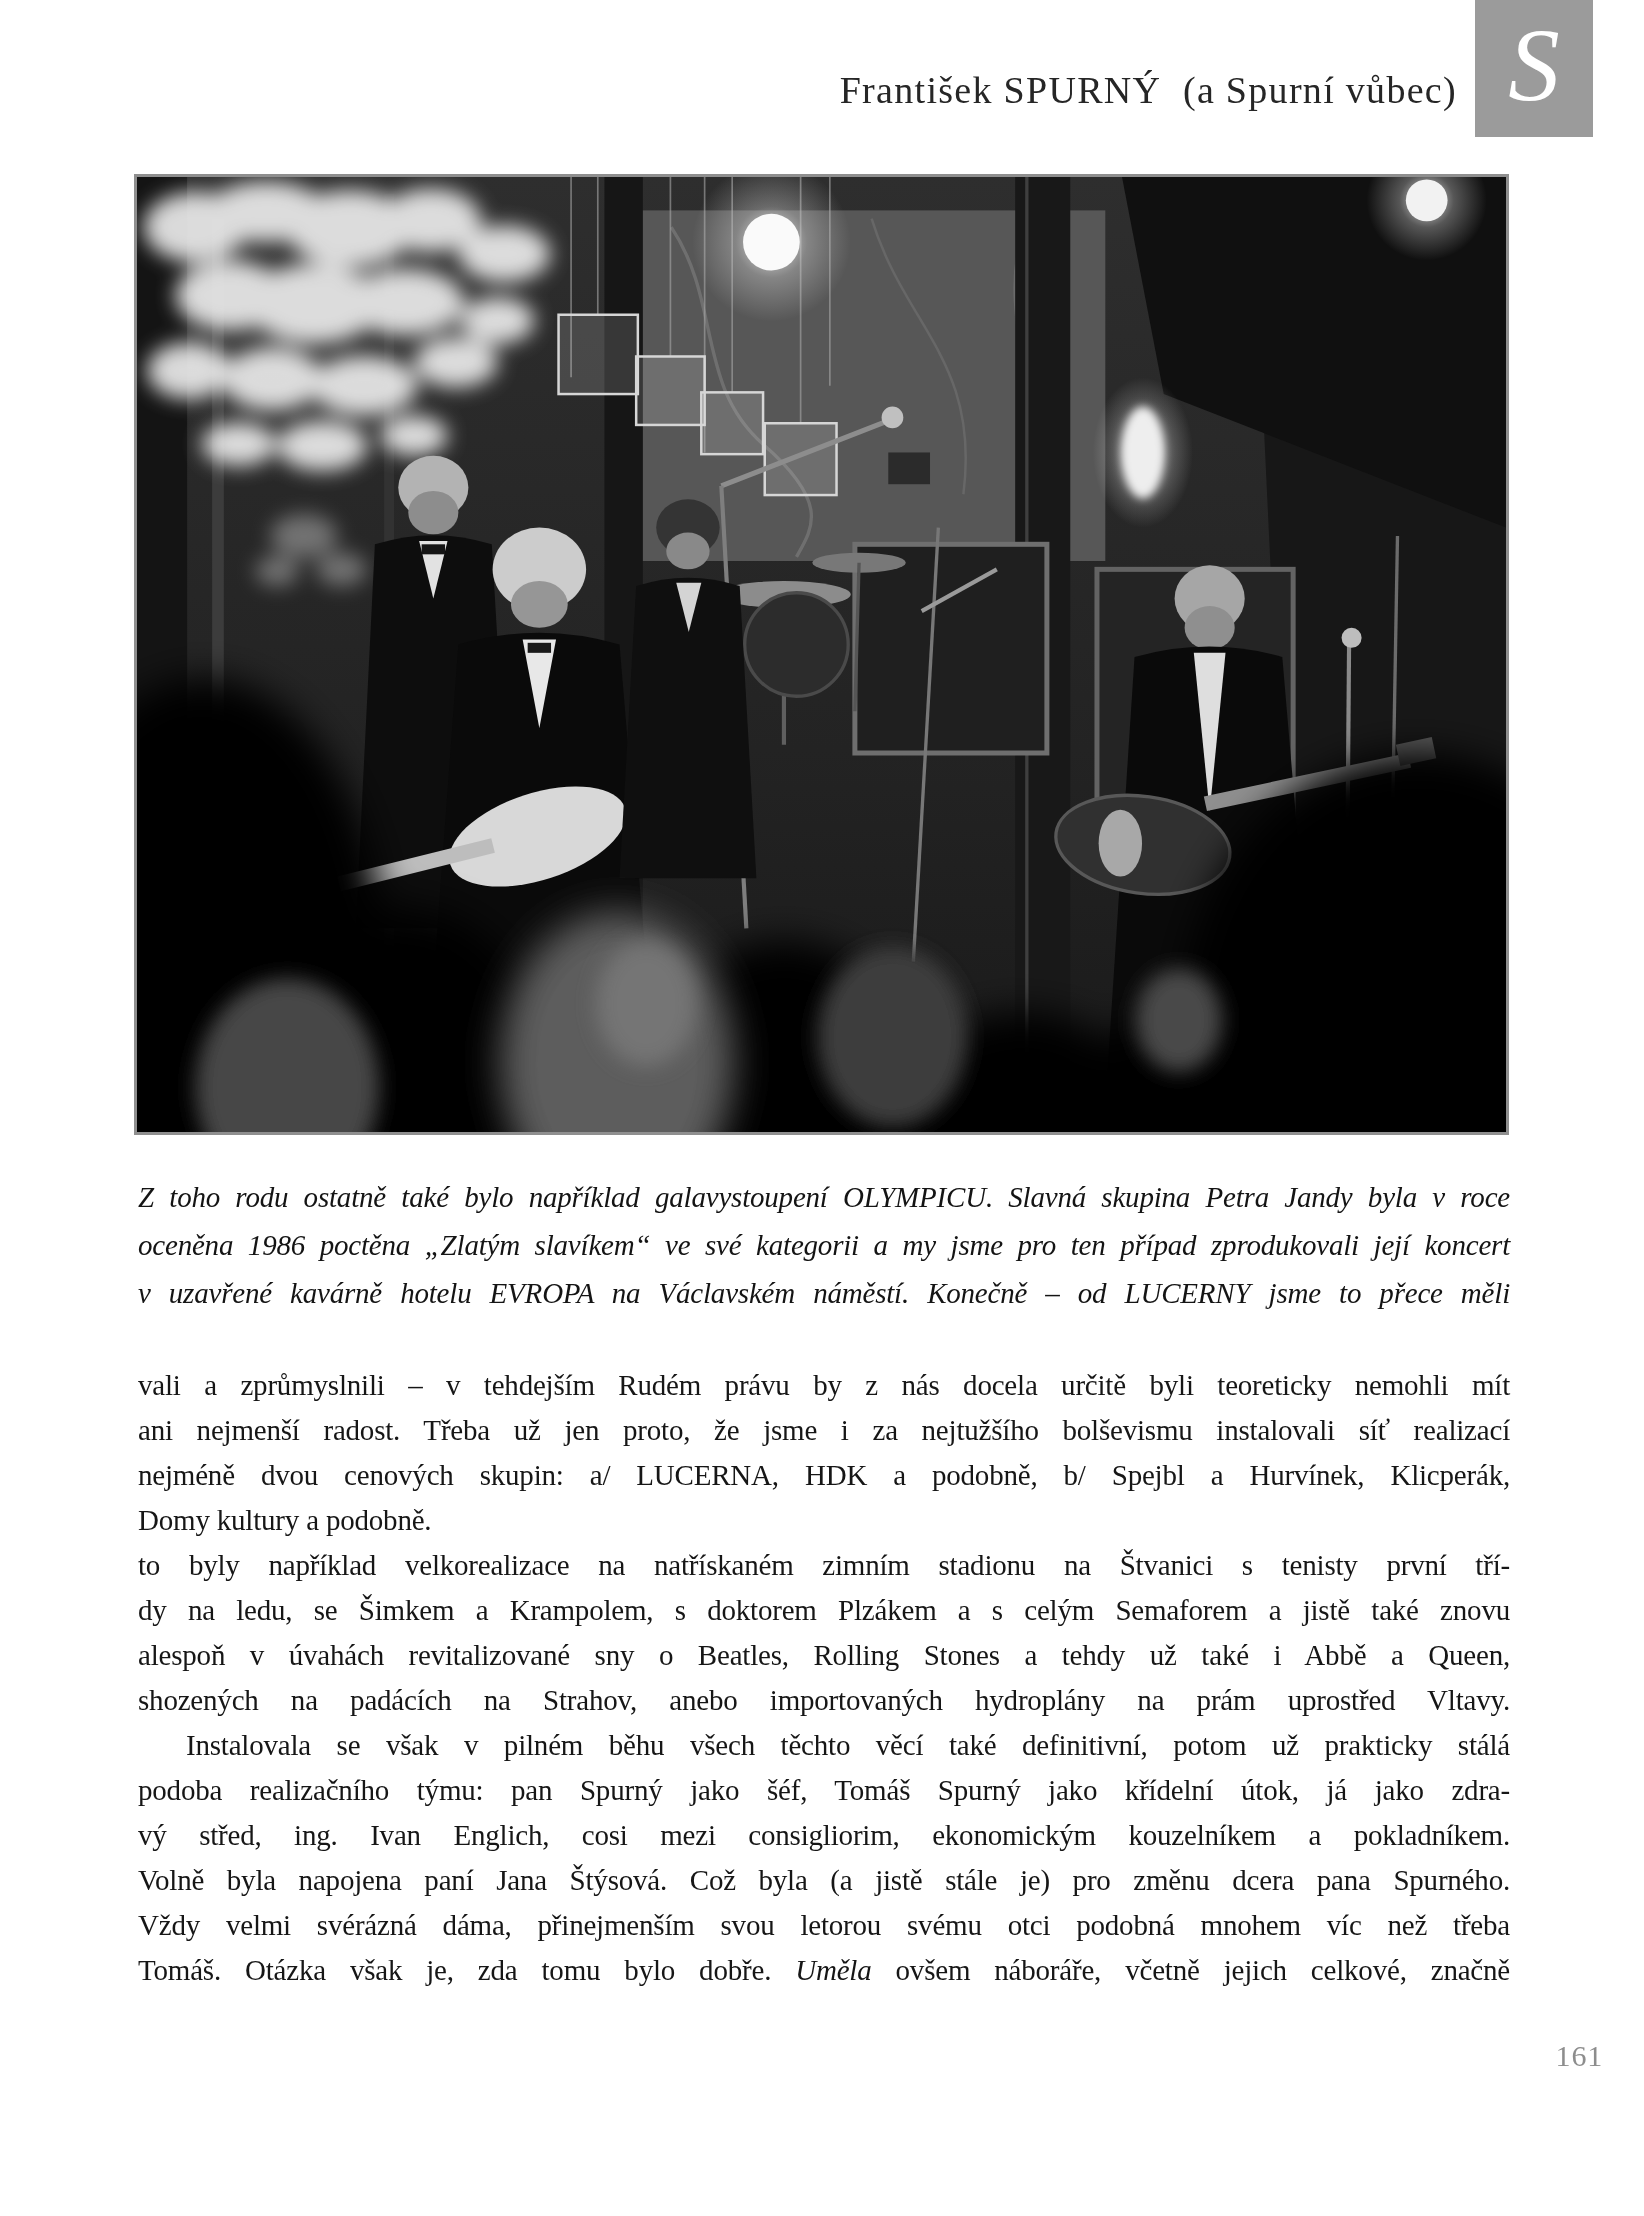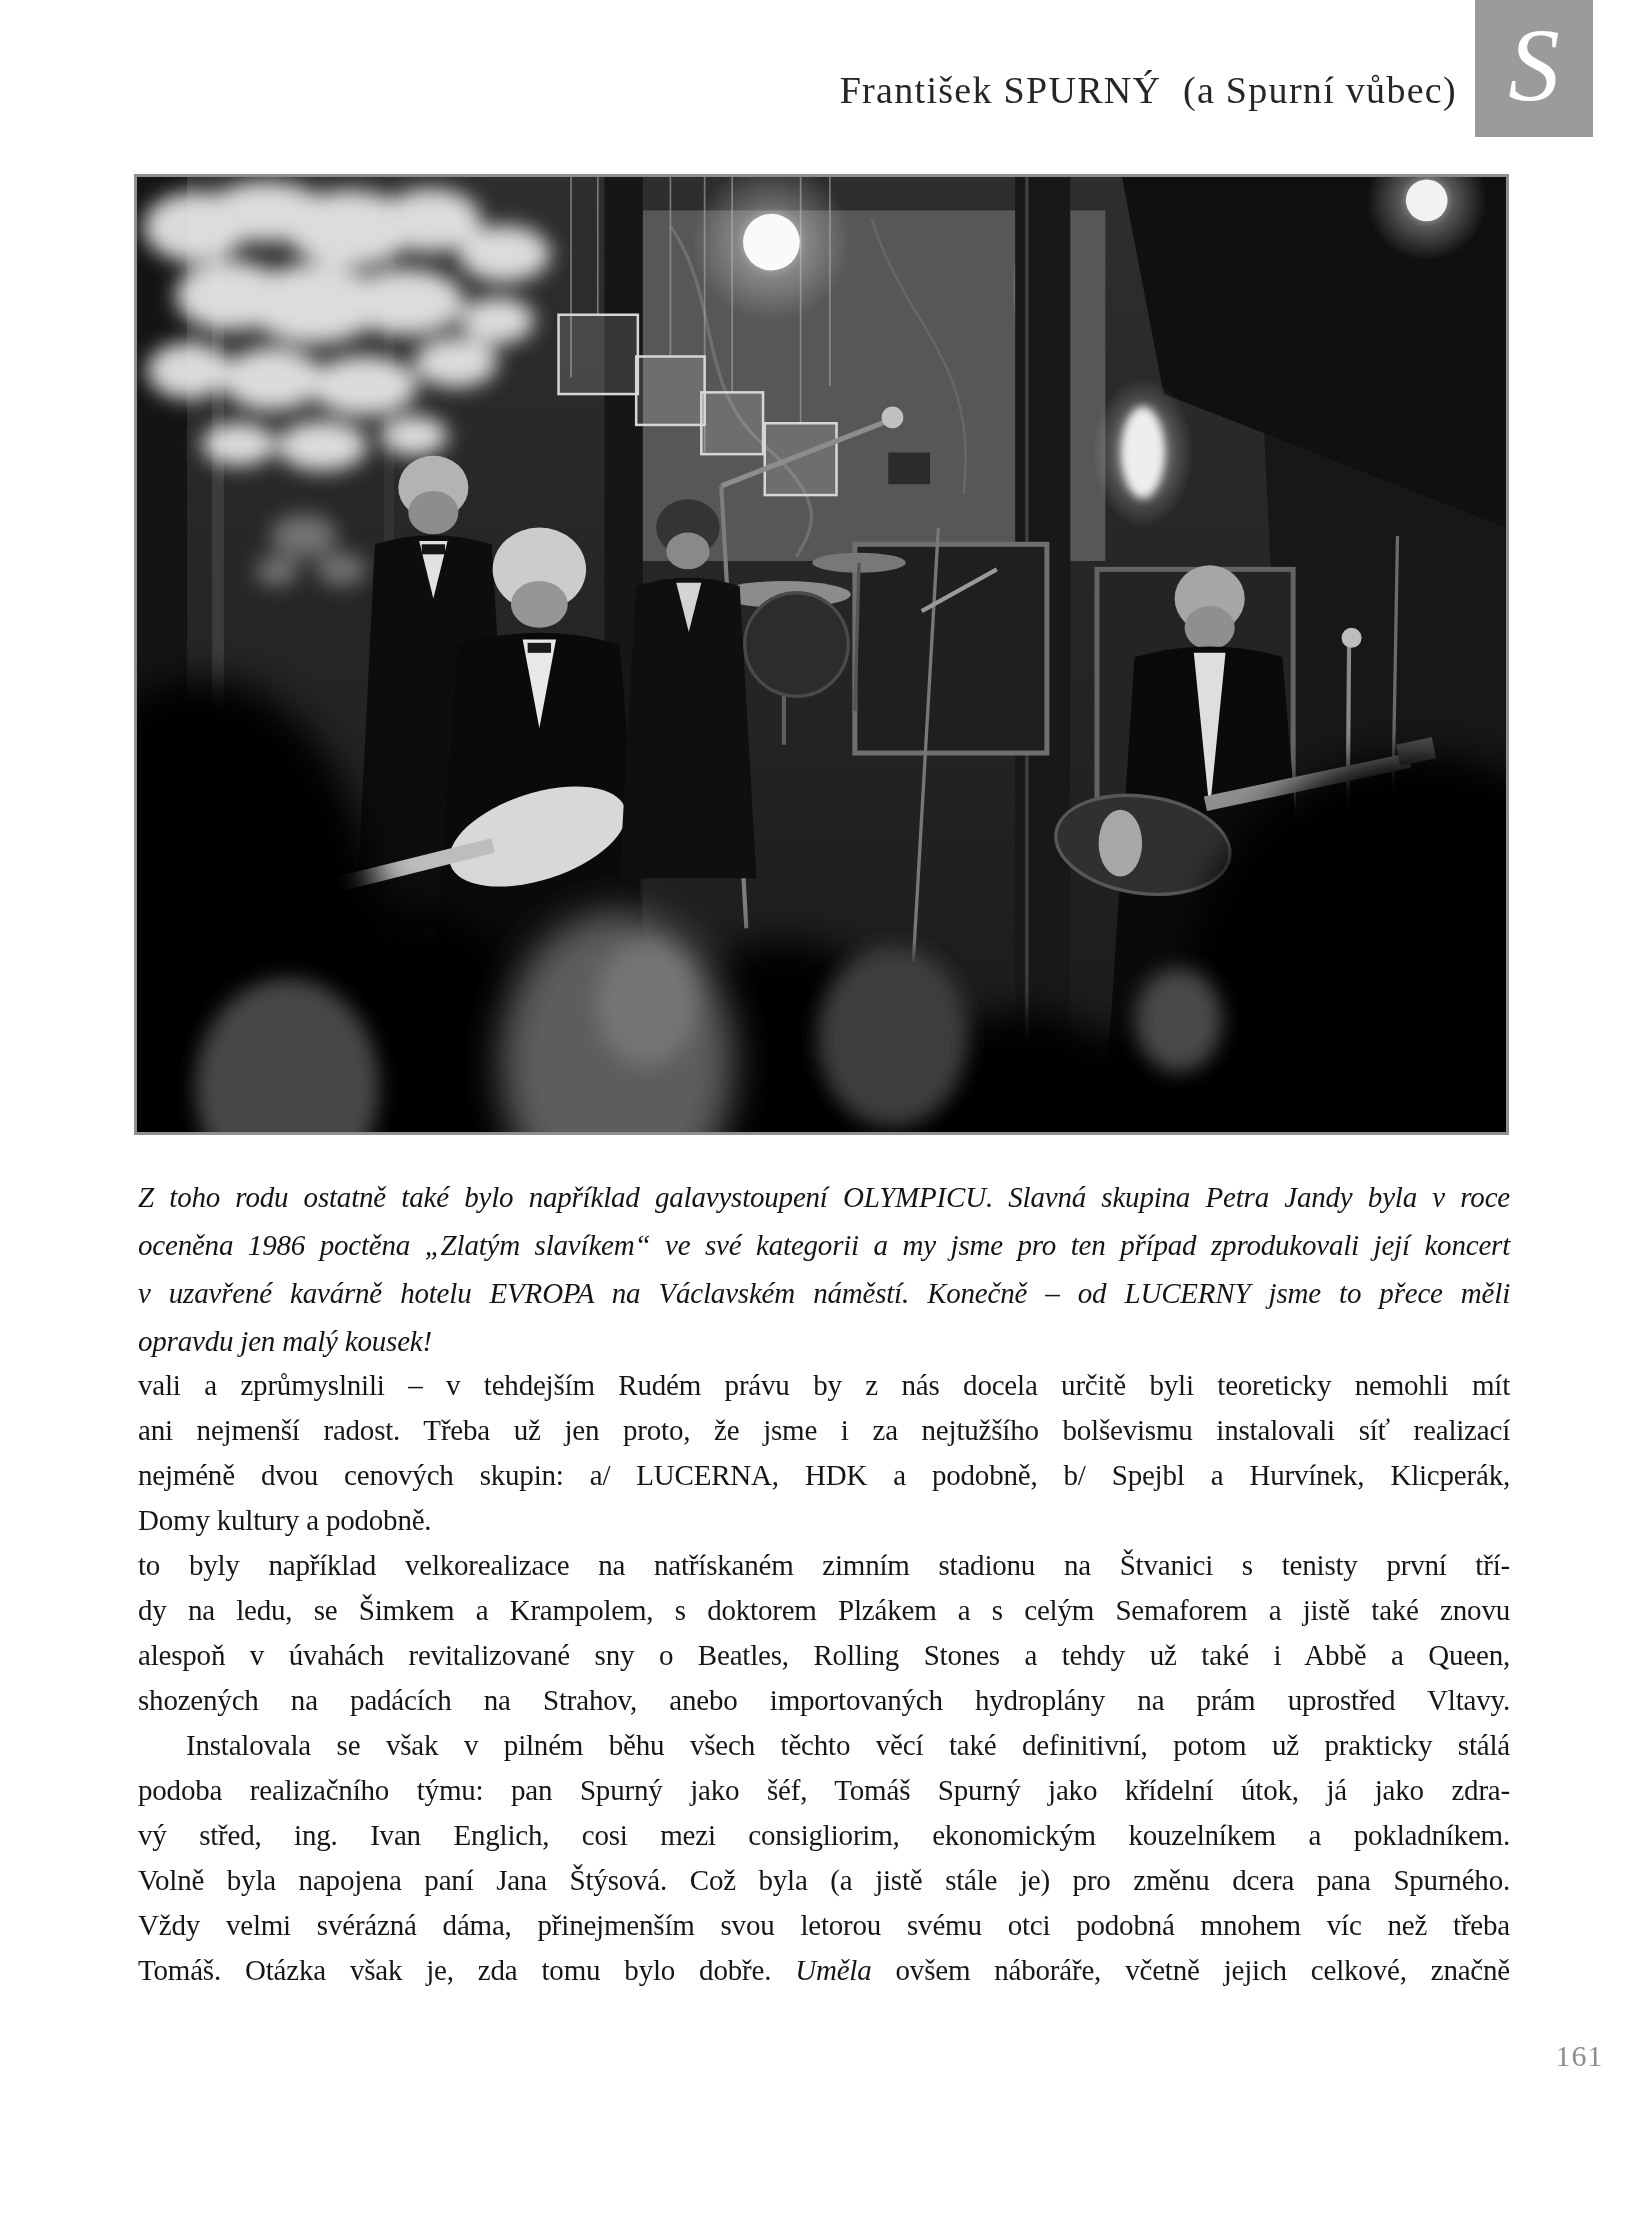--- a/index.html
+++ b/index.html
@@ -230,21 +230,20 @@
         <ellipse cx="905" cy="1030" rx="90" ry="108" fill="#3e3e3e" filter="url(#b12)"></ellipse>
         <ellipse cx="1248" cy="1010" rx="52" ry="62" fill="#4a4a4a" filter="url(#b12)"></ellipse>
       </g>
     </svg>
   </figure>
 
   <div class="caption">
       <div class="tline just"><span>Z toho rodu ostatně také bylo například galavystoupení OLYMPICU. Slavná skupina Petra Jandy byla v roce</span></div>
       <div class="tline just"><span>oceněna 1986 poctěna „Zlatým slavíkem“ ve své kategorii a my jsme pro ten případ zprodukovali její koncert</span></div>
       <div class="tline just"><span>v uzavřené kavárně hotelu EVROPA na Václavském náměstí. Konečně – od LUCERNY jsme to přece měli</span></div>
-      <div class="tline"><span>opravdu jen malý kousek!</span></div>
     </div>
 
   <div class="body-text">
       <div>
         <div class="tline just"><span>vali a zprůmyslnili – v tehdejším Rudém právu by z nás docela určitě byli teoreticky nemohli mít</span></div>
         <div class="tline just"><span>ani nejmenší radost. Třeba už jen proto, že jsme i za nejtužšího bolševismu instalovali síť realizací</span></div>
         <div class="tline just"><span>nejméně dvou cenových skupin: a/ LUCERNA, HDK a podobně, b/ Spejbl a Hurvínek, Klicperák,</span></div>
         <div class="tline"><span>Domy kultury a podobně.</span></div>
       </div>
       <div>

